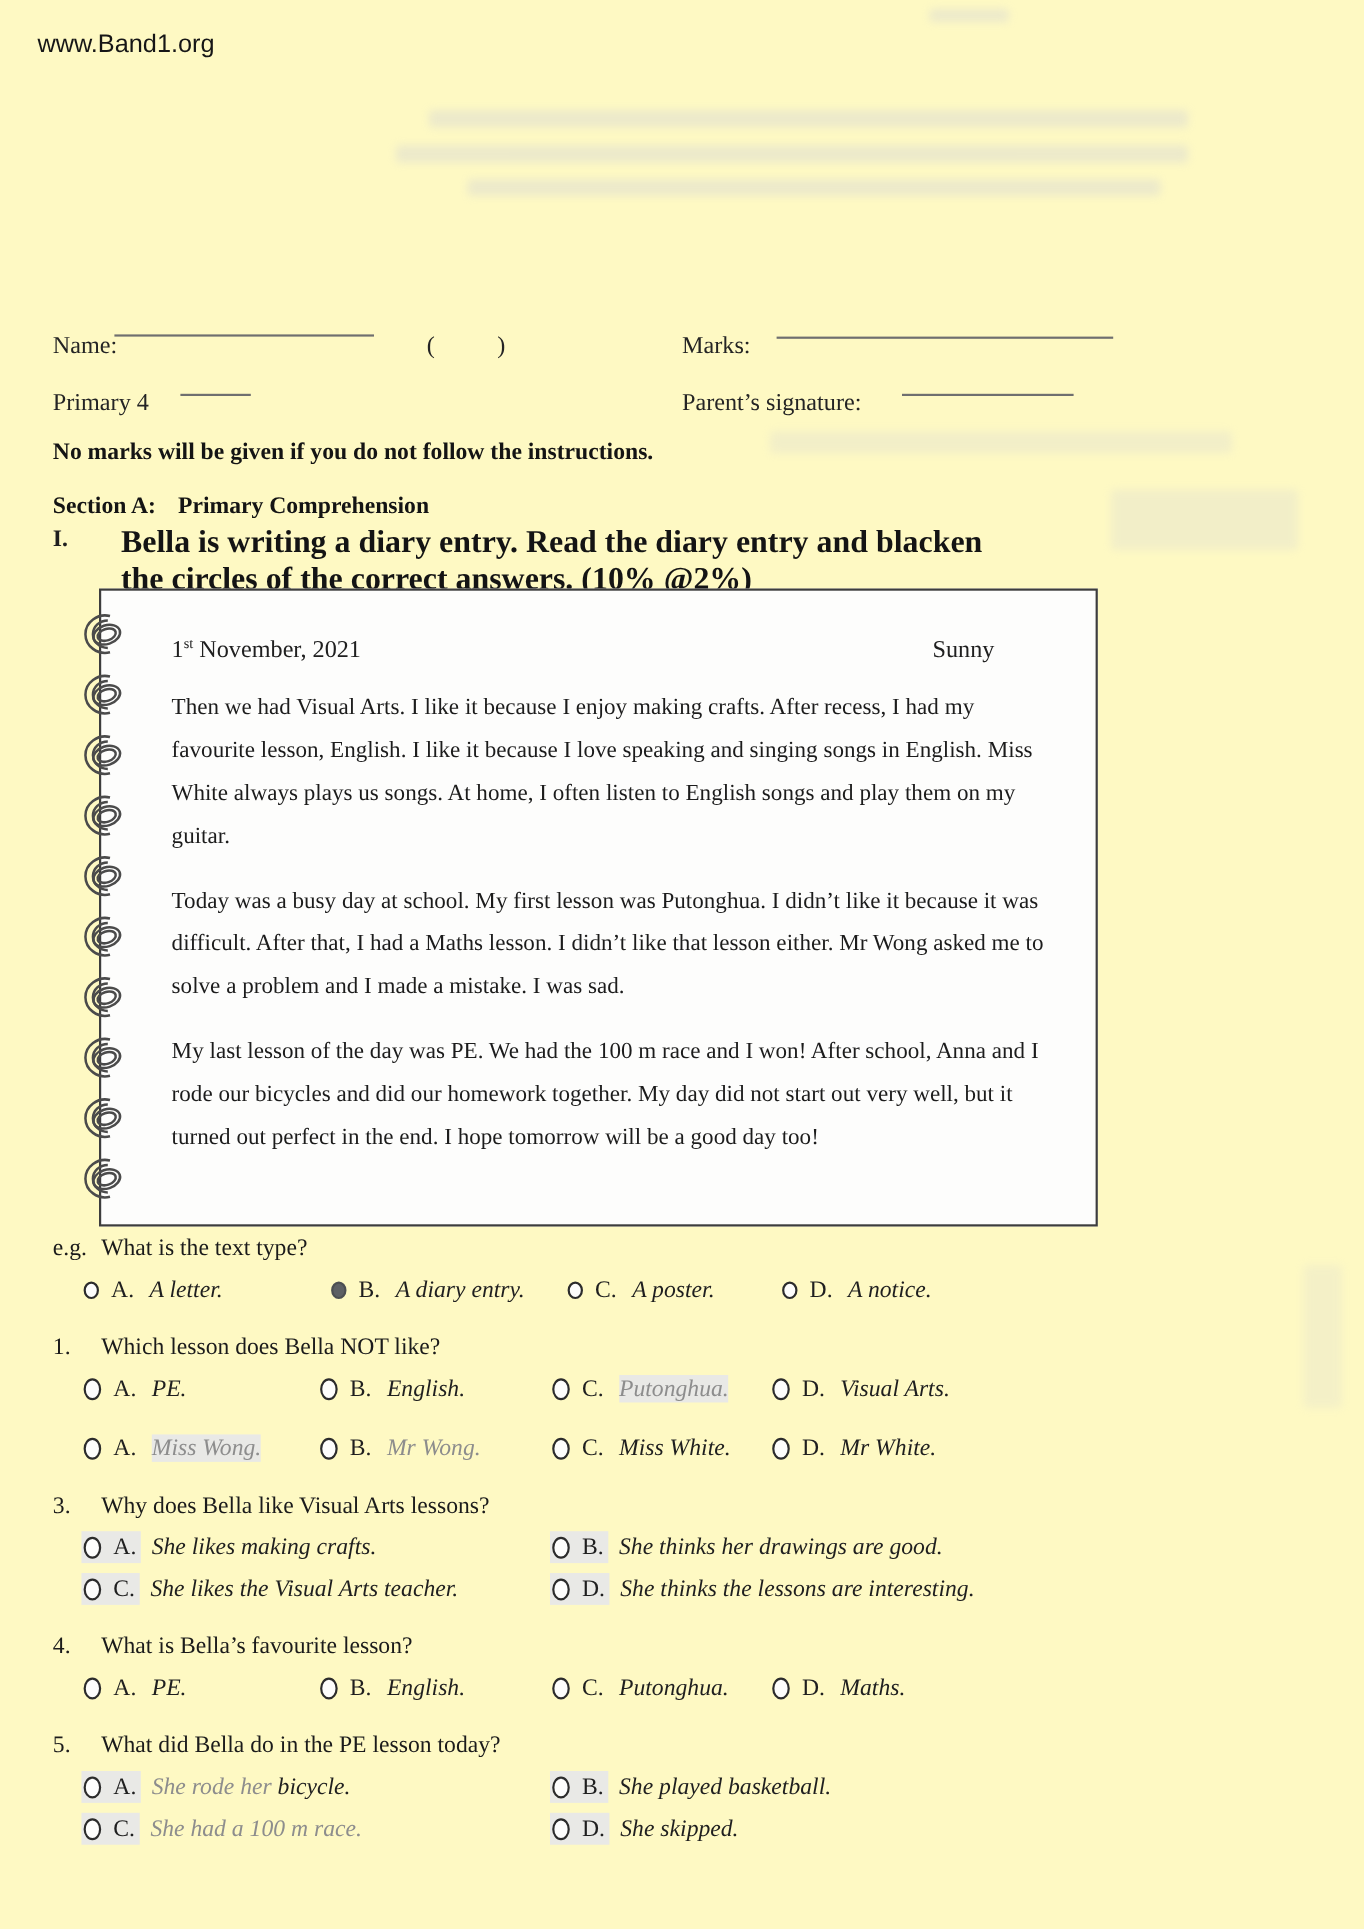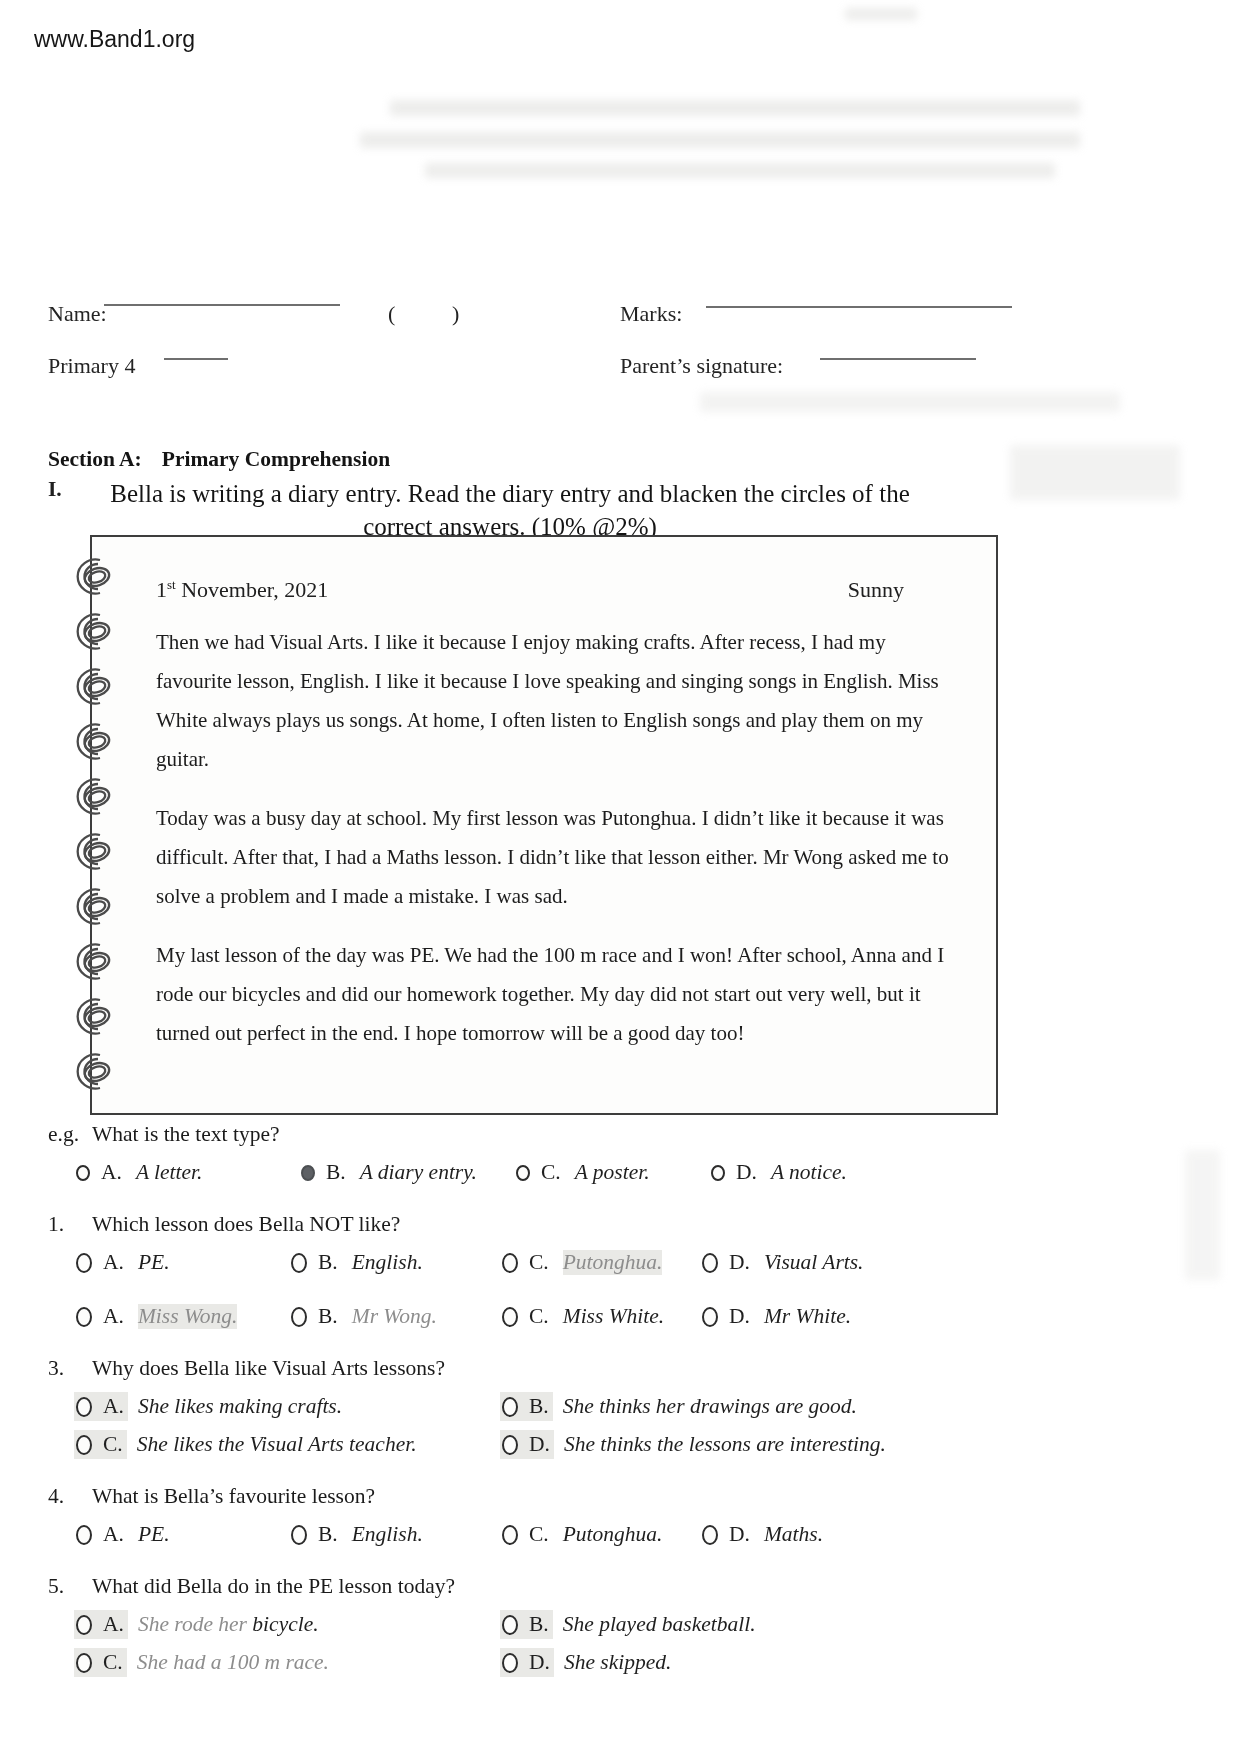--- a/index.html
+++ b/index.html
@@ -1,19 +1,19 @@
 <!DOCTYPE html>
 <html><head>
 <meta charset="utf-8">
 <style>
   * { margin:0; padding:0; box-sizing:border-box; }
   html,body { background:#9a9a9a; }
   .page {
     position:relative; width:1240px; height:1754px; margin:0 auto;
-    background:#ffffff; overflow:hidden; color:#1f1f1f;
+    background:#fef9c3; overflow:hidden; color:#1f1f1f;
     font-family:"Liberation Serif", serif;
   }
   .abs { position:absolute; }
   .sans { font-family:"Liberation Sans", sans-serif; }
 
   
   .artifact { position:absolute; background:#d7d7d4; filter:blur(4px); opacity:.45; border-radius:3px; }
 
   .site-url { top:26px; left:34px; font-size:23px; color:#161616; }
 
@@ -22,21 +22,21 @@
 
   .field-label { font-size:22px; color:#242424; }
   .write-line { border-bottom:2px solid #6f6f6f; height:26px; display:inline-block; }
 
   .warning { top:398px; left:48px; font-size:21.5px; font-weight:bold; color:#141414; }
 
   .section-head { top:447px; left:48px; font-size:21.5px; font-weight:bold; color:#141414; }
   .section-head .gap { display:inline-block; width:20px; }
 
   .task-num { top:477px; left:48px; font-size:21.5px; font-weight:bold; }
-  .task-text { top:477px; left:110px; width:800px; font-size:25px; font-weight:normal; line-height:33px; color:#141414;text-align:center; }
+  .task-text { top:477px; left:110px; width:800px; font-size:29px; font-weight:bold; line-height:33px; color:#141414; }
 
   
   .diary-box {
     top:535px; left:70px; width:908px; height:580px;
     border:2px solid #3d3d3d; background:#fdfdfc;
     padding:40px 34px 0 64px;
     margin-left:20px;
   }
   .ring { position:absolute; left:-36px; width:66px; height:52px; }
   .ring svg { width:100%; height:100%; }
@@ -91,20 +91,21 @@
   <span class="abs field-label" style="left:388px; top:301px;">(</span>
   <span class="abs field-label" style="left:452px; top:301px;">)</span>
   <span class="abs field-label" style="left:620px; top:301px;">Marks:</span>
   <span class="abs write-line" style="left:706px; top:282px; width:306px;"></span>
 
   <span class="abs field-label" style="left:48px; top:353px;">Primary 4</span>
   <span class="abs write-line" style="left:164px; top:334px; width:64px;"></span>
   <span class="abs field-label" style="left:620px; top:353px;">Parent’s signature:</span>
   <span class="abs write-line" style="left:820px; top:334px; width:156px;"></span>
 
+  <div class="abs warning">No marks will be given if you do not follow the instructions.</div>
 
   <div class="abs section-head">
     <span>Section A:</span><span class="gap"></span><span>Primary Comprehension</span>
   </div>
 
   <div class="abs task-num">I.</div>
   <div class="abs task-text">Bella is writing a diary entry. Read the diary entry and blacken the circles of the correct answers. (10% @2%)</div>
 
   <div class="abs diary-box">
     <div>

